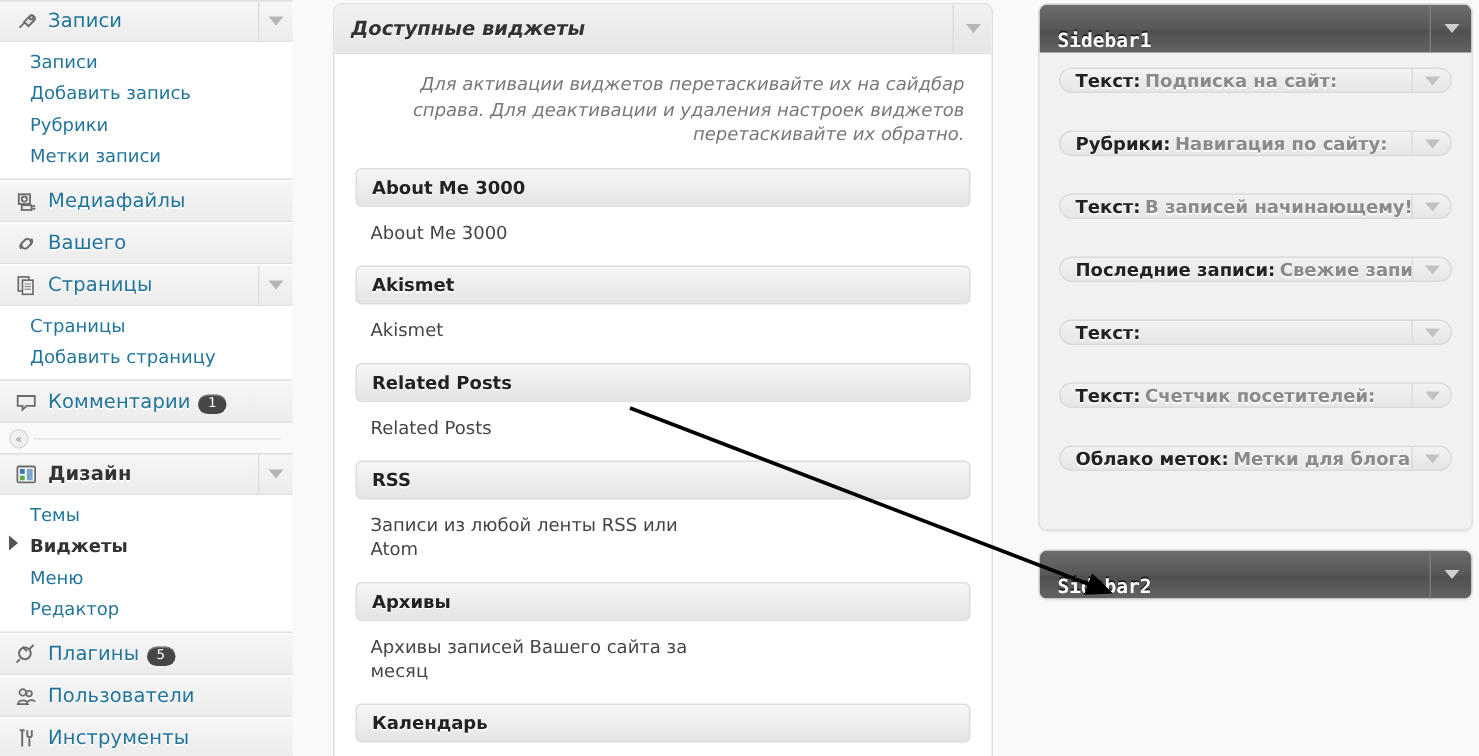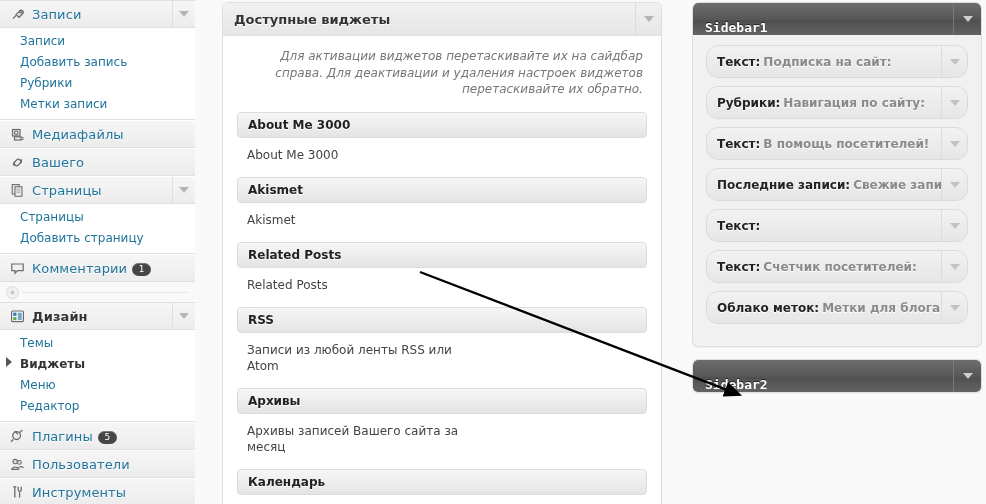--- a/index.html
+++ b/index.html
@@ -76,20 +76,21 @@
     overflow:hidden;
   }
   #main-panel .panel-head{
     height:32px;display:flex;align-items:center;
     background:linear-gradient(to bottom,#f1f1f1 0%,#e6e6e6 100%);
     border-bottom:1px solid #dfdfdf;border-radius:5px 5px 0 0;
   }
   #main-panel .panel-title{
     flex:1 1 auto;padding-left:11px;font-size:13px;font-weight:700;color:#333;
     text-shadow:0 1px 0 #fff;
+    font-style:italic;
   }
   #main-panel .panel-toggle{
     width:26px;height:100%;border-left:1px solid #dcdcdc;
     display:flex;align-items:center;justify-content:center;box-sizing:border-box;
   }
   #main-panel .panel-body{padding:12px 14px 10px 14px;}
   .panel-desc{
     font-style:italic;color:#777;font-size:12px;line-height:16.5px;margin:0 0 14px 0;
     padding-right:4px;
     text-align:right;
@@ -122,21 +123,21 @@
   .sbbox-toggle{
     width:28px;height:100%;border-left:1px solid #7a7a7a;
     display:flex;align-items:center;justify-content:center;box-sizing:border-box;
   }
   .tri-down-lt{
     width:0;height:0;border-left:5px solid transparent;border-right:5px solid transparent;
     border-top:6px solid #cfcfcf;
   }
   .sbbox-body{padding:10px 13px 14px 13px;min-height:10px;}
   .sbwidget{
-    height:33px;display:flex;align-items:stretch;margin-bottom:8px;
+    height:17px;display:flex;align-items:stretch;margin-bottom:25px;
     background:linear-gradient(to bottom,#f2f2f2 0%,#e6e6e6 100%);
     border:1px solid #dadada;border-radius:12px;box-sizing:border-box;overflow:hidden;
   }
   .sbwidget .sw-label{
     flex:1 1 auto;display:flex;align-items:center;padding-left:10px;
     white-space:nowrap;overflow:hidden;font-size:12px;
   }
   .sbwidget .sw-strong{font-weight:700;color:#222;text-shadow:0 1px 0 #fff;}
   .sbwidget .sw-rest{font-weight:700;color:#8a8a8a;text-shadow:0 1px 0 #fff;margin-left:3px;}
   .sbwidget .sw-toggle{
@@ -394,21 +395,21 @@
               <span class="sw-strong">Рубрики:</span>
               <span class="sw-rest">Навигация по сайту:</span>
             </span>
             <span class="sw-toggle">
               <span class="tri-down-sm"></span>
             </span>
           </div>
           <div class="sbwidget">
             <span class="sw-label">
               <span class="sw-strong">Текст:</span>
-              <span class="sw-rest">В помощь посетителей!</span>
+              <span class="sw-rest">В записей начинающему!</span>
             </span>
             <span class="sw-toggle">
               <span class="tri-down-sm"></span>
             </span>
           </div>
           <div class="sbwidget">
             <span class="sw-label">
               <span class="sw-strong">Последние записи:</span>
               <span class="sw-rest">Свежие записи</span>
             </span>

